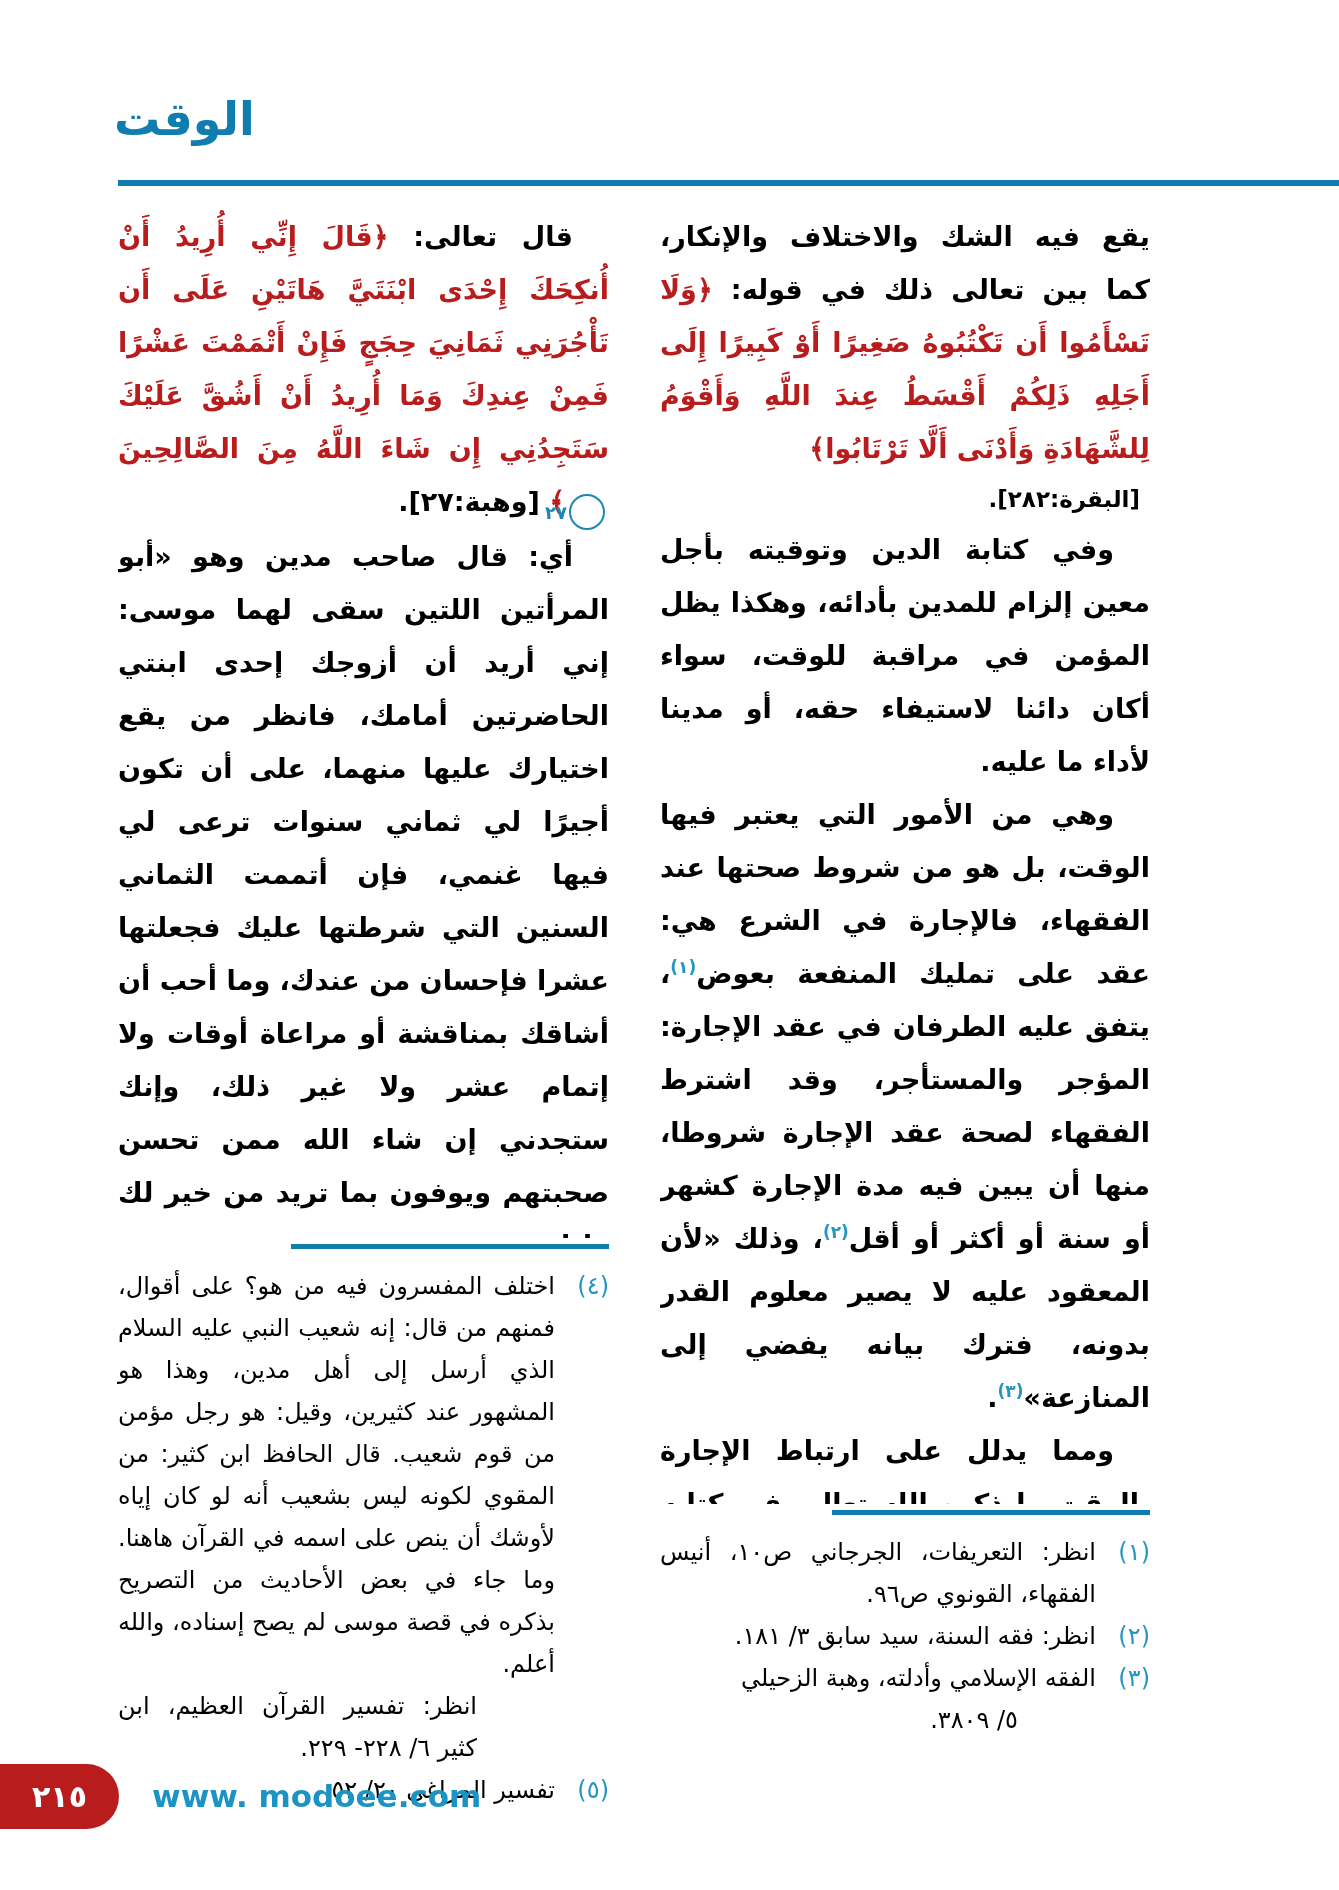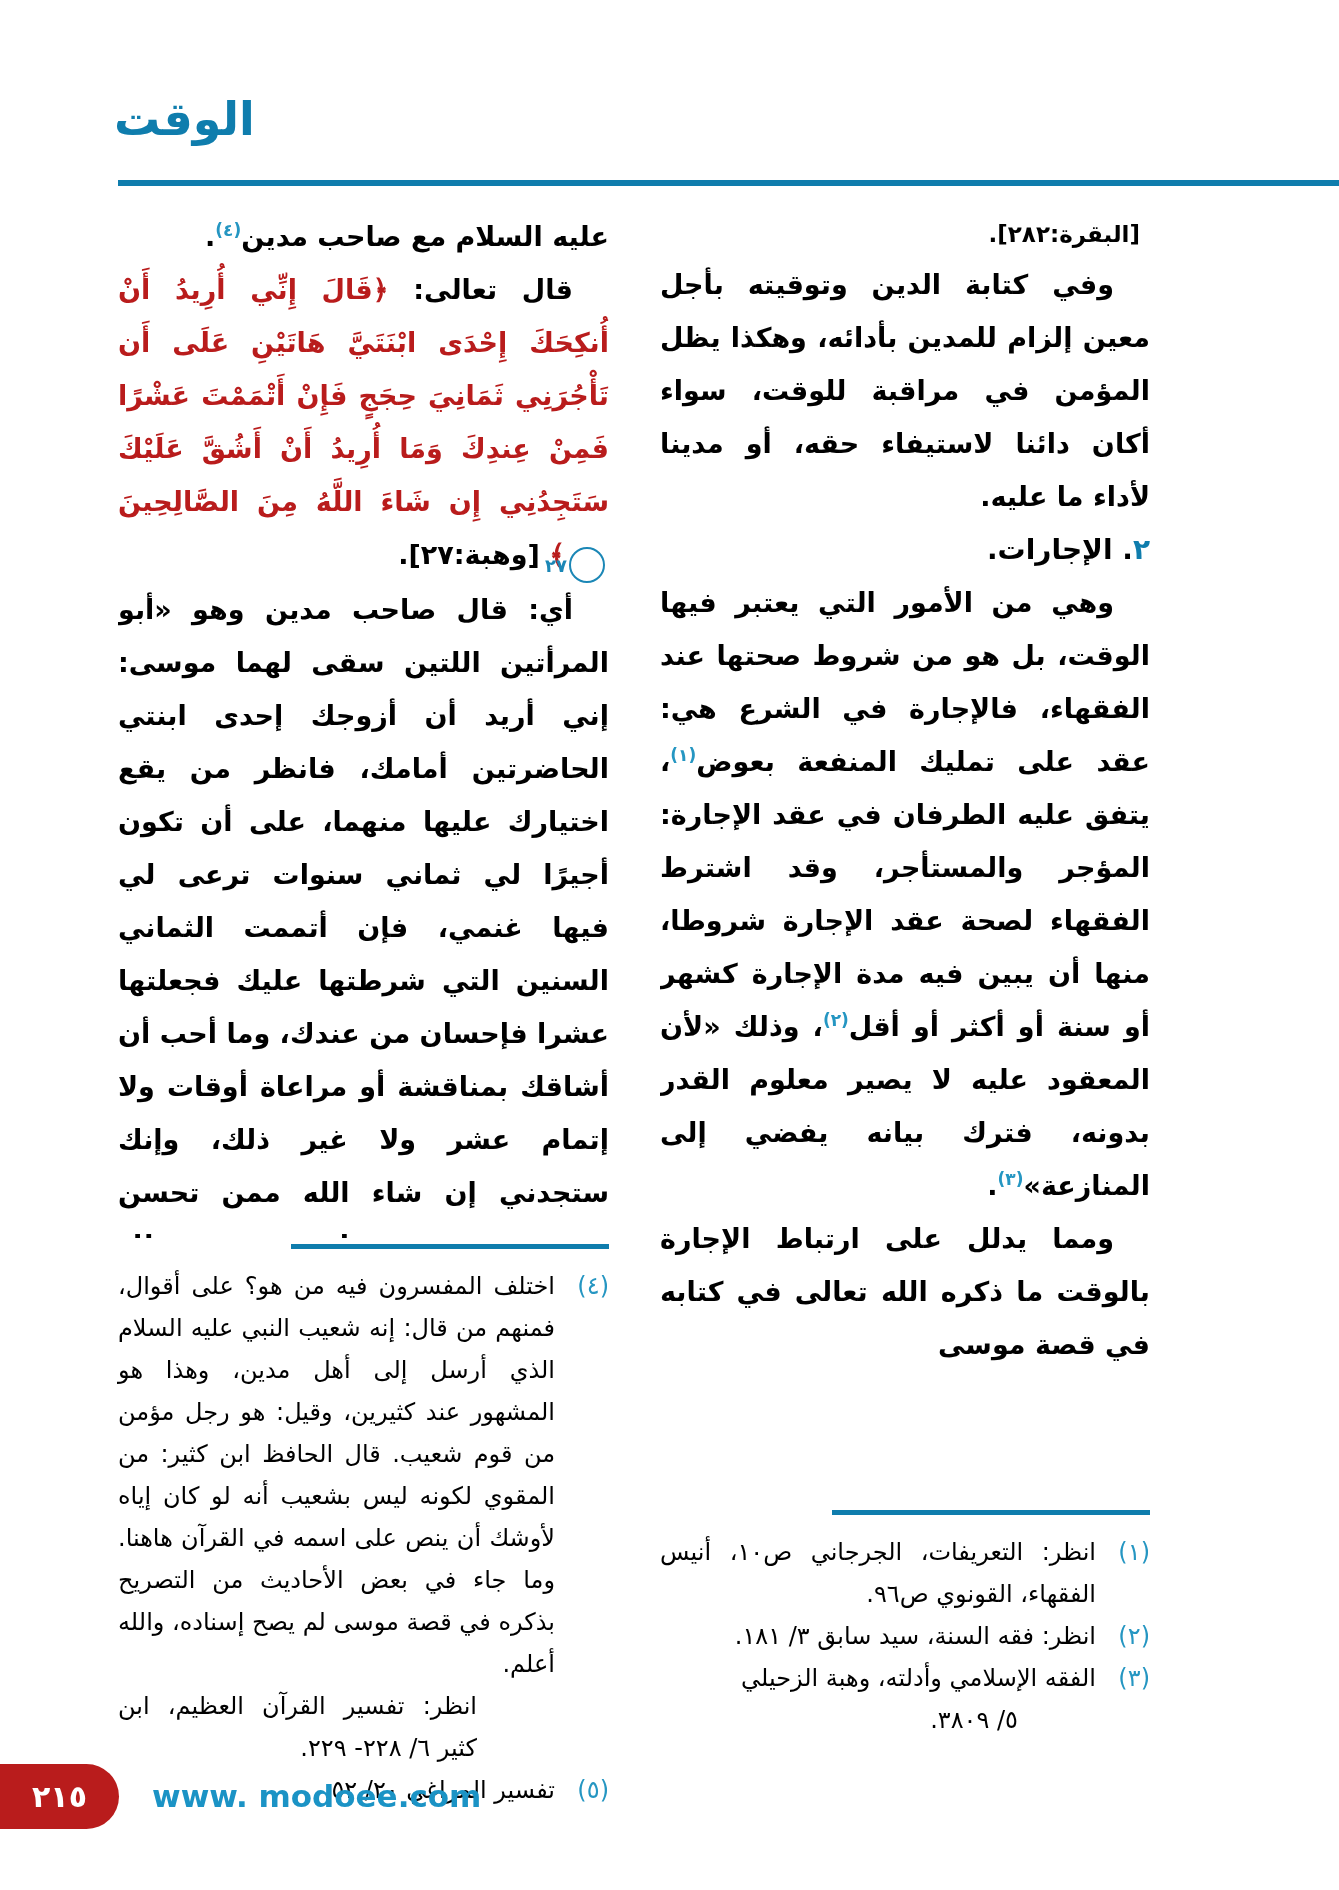--- a/index.html
+++ b/index.html
@@ -57,29 +57,28 @@
     font-size:31px;font-weight:bold;color:#1b93c5;text-decoration:none;text-align:center;
   }
 </style>
 </head>
 <body>
 
 <div class="page-title">الوقت</div>
 <div class="header-rule"></div>
 
 <div class="col col-right">
+  <p><span>يقع فيه الشك والاختلاف والإنكار، كما بين تعالى ذلك في قوله: </span><span class="quran">﴿وَلَا تَسْأَمُوا أَن تَكْتُبُوهُ صَغِيرًا أَوْ كَبِيرًا إِلَى أَجَلِهِ ذَلِكُمْ أَقْسَطُ عِندَ اللَّهِ وَأَقْوَمُ لِلشَّهَادَةِ وَأَدْنَى أَلَّا تَرْتَابُوا﴾</span></p>
   <p class="ref-line">[البقرة:٢٨٢].</p>
   <p class="indent">وفي كتابة الدين وتوقيته بأجل معين إلزام للمدين بأدائه، وهكذا يظل المؤمن في مراقبة للوقت، سواء أكان دائنا لاستيفاء حقه، أو مدينا لأداء ما عليه.</p>
-  <p class="sec-heading"><span class="sec-num">٢</span><span>. الإجارات.</span></p>
   <p class="indent"><span>وهي من الأمور التي يعتبر فيها الوقت، بل هو من شروط صحتها عند الفقهاء، فالإجارة في الشرع هي: عقد على تمليك المنفعة بعوض</span><sup class="fn-ref">(١)</sup><span>، يتفق عليه الطرفان في عقد الإجارة: المؤجر والمستأجر، وقد اشترط الفقهاء لصحة عقد الإجارة شروطا، منها أن يبين فيه مدة الإجارة كشهر أو سنة أو أكثر أو أقل</span><sup class="fn-ref">(٢)</sup><span>، وذلك «لأن المعقود عليه لا يصير معلوم القدر بدونه، فترك بيانه يفضي إلى المنازعة»</span><sup class="fn-ref">(٣)</sup><span>.</span></p>
   <p class="indent">ومما يدلل على ارتباط الإجارة بالوقت ما ذكره الله تعالى في كتابه في قصة موسى</p>
 </div>
 
 <div class="col col-left">
-  <p><span>عليه السلام مع صاحب مدين</span><sup class="fn-ref">(٤)</sup><span>.</span></p>
   <p class="indent"><span>قال تعالى: </span><span class="quran">﴿قَالَ إِنِّي أُرِيدُ أَنْ أُنكِحَكَ إِحْدَى ابْنَتَيَّ هَاتَيْنِ عَلَى أَن تَأْجُرَنِي ثَمَانِيَ حِجَجٍ فَإِنْ أَتْمَمْتَ عَشْرًا فَمِنْ عِندِكَ وَمَا أُرِيدُ أَنْ أَشُقَّ عَلَيْكَ سَتَجِدُنِي إِن شَاءَ اللَّهُ مِنَ الصَّالِحِينَ</span><span class="verse-badge">٢٧</span><span class="quran">﴾</span><span> [وهبة:٢٧].</span></p>
   <p class="indent"><span>أي: قال صاحب مدين وهو «أبو المرأتين اللتين سقى لهما موسى: إني أريد أن أزوجك إحدى ابنتي الحاضرتين أمامك، فانظر من يقع اختيارك عليها منهما، على أن تكون أجيرًا لي ثماني سنوات ترعى لي فيها غنمي، فإن أتممت الثماني السنين التي شرطتها عليك فجعلتها عشرا فإحسان من عندك، وما أحب أن أشاقك بمناقشة أو مراعاة أوقات ولا إتمام عشر ولا غير ذلك، وإنك ستجدني إن شاء الله ممن تحسن صحبتهم ويوفون بما تريد من خير لك ولنا»</span></p>
 </div>
 
 <div class="fnblock fnblock-right">
   <div class="fn-sep"></div>
   <div class="fn-item">
     <span class="fn-num">(١)</span>
     <span>انظر: التعريفات، الجرجاني ص١٠، أنيس الفقهاء، القونوي ص٩٦.</span>
   </div>

